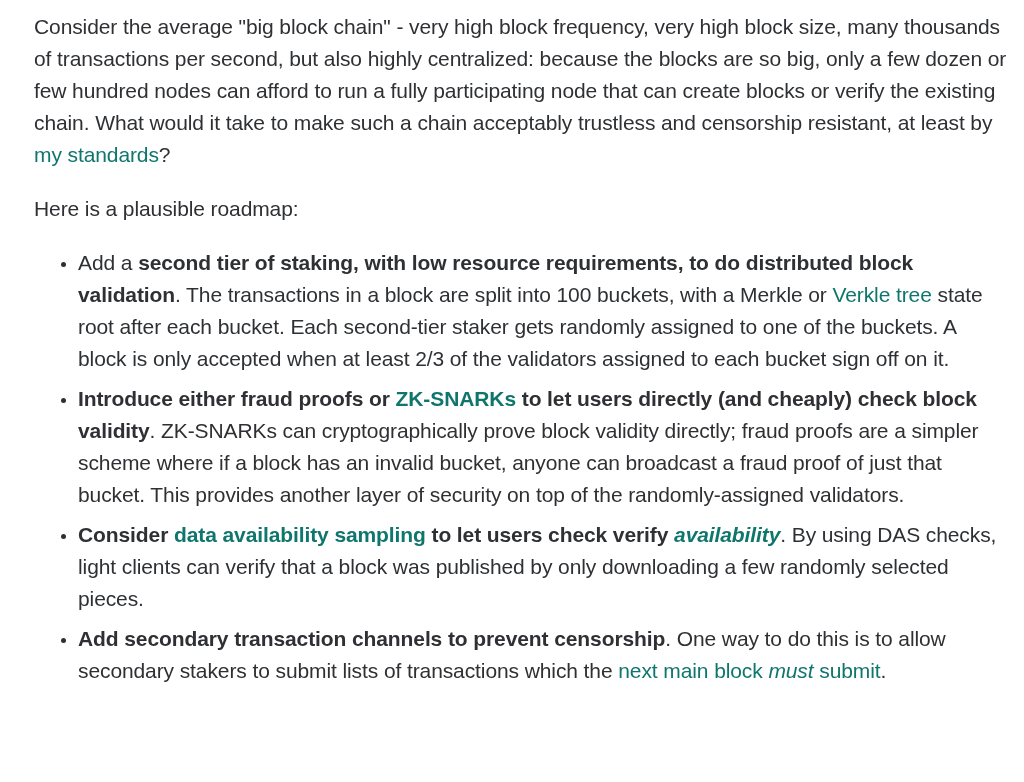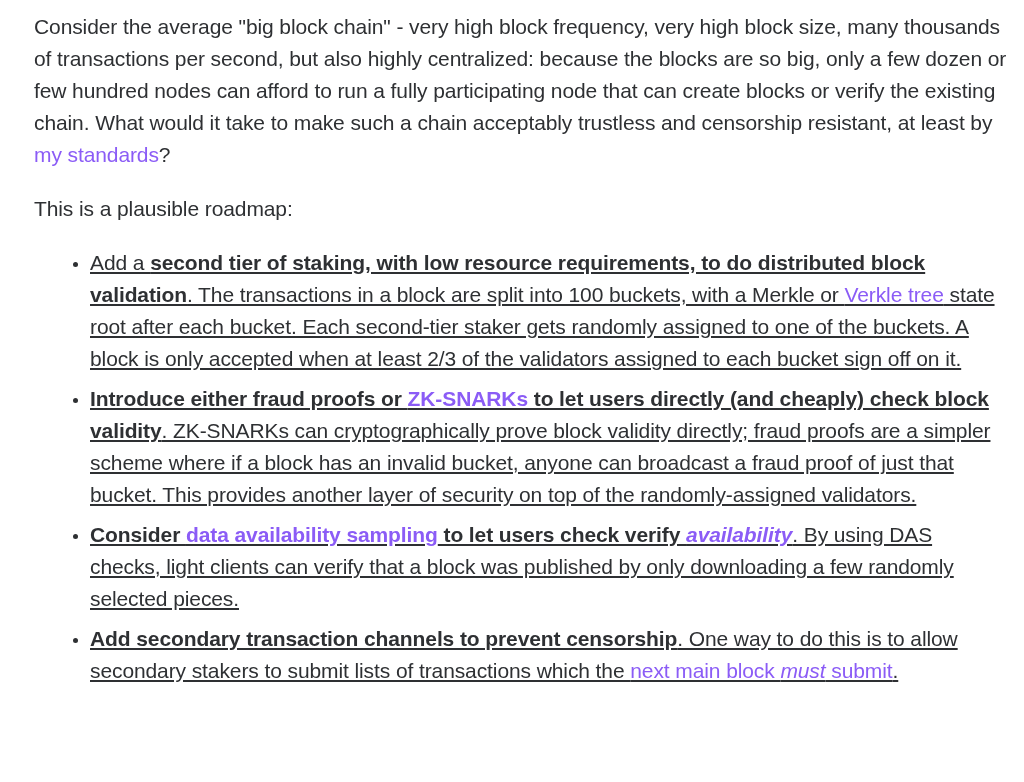--- a/index.html
+++ b/index.html
@@ -20,50 +20,49 @@
   }
   .article p {
     margin: 0 0 22px 0;
   }
   .article ul {
     margin: 0;
     padding: 0 0 0 44px;
     list-style: disc outside;
   }
   .article li {
-    margin: 0 0 8px 12px;
-    text-decoration: underline;
+    margin: 0 0 8px 0;
   }
   .article li:last-child {
     margin-bottom: 0;
   }
   .article li::marker {
     color: #2e3033;
     font-size: 0.8em;
   }
   a.lnk {
-    color: #8b5cf6;
+    color: #0f766e;
     text-decoration: none;
     cursor: pointer;
   }
   .b {
     font-weight: 700;
   }
   .i {
     font-style: italic;
   }
 </style>
 </head>
 <body>
 
 <main class="article">
 
   <p><span>Consider the average "big block chain" - very high block frequency, very high block size, many thousands of transactions per second, but also highly centralized: because the blocks are so big, only a few dozen or few hundred nodes can afford to run a fully participating node that can create blocks or verify the existing chain. What would it take to make such a chain acceptably trustless and censorship resistant, at least by </span><a class="lnk" href="#">my standards</a><span>?</span></p>
 
-  <p>This is a plausible roadmap:</p>
+  <p>Here is a plausible roadmap:</p>
 
   <ul>
 
     <li><span>Add a </span><span class="b">second tier of staking, with low resource requirements, to do distributed block validation</span><span>. The transactions in a block are split into 100 buckets, with a Merkle or </span><a class="lnk" href="#">Verkle tree</a><span> state root after each bucket. Each second-tier staker gets randomly assigned to one of the buckets. A block is only accepted when at least 2/3 of the validators assigned to each bucket sign off on it.</span></li>
 
     <li><span class="b">Introduce either fraud proofs or </span><a class="lnk b" href="#">ZK-SNARKs</a><span class="b"> to let users directly (and cheaply) check block validity</span><span>. ZK-SNARKs can cryptographically prove block validity directly; fraud proofs are a simpler scheme where if a block has an invalid bucket, anyone can broadcast a fraud proof of just that bucket. This provides another layer of security on top of the randomly-assigned validators.</span></li>
 
     <li><span class="b">Consider </span><a class="lnk b" href="#">data availability sampling</a><span class="b"> to let users check verify </span><a class="lnk b i" href="#">availability</a><span>. By using DAS checks, light clients can verify that a block was published by only downloading a few randomly selected pieces.</span></li>
 
     <li><span class="b">Add secondary transaction channels to prevent censorship</span><span>. One way to do this is to allow secondary stakers to submit lists of transactions which the </span><a class="lnk" href="#"><span>next main block </span><span class="i">must</span><span> submit</span></a><span>.</span></li>

